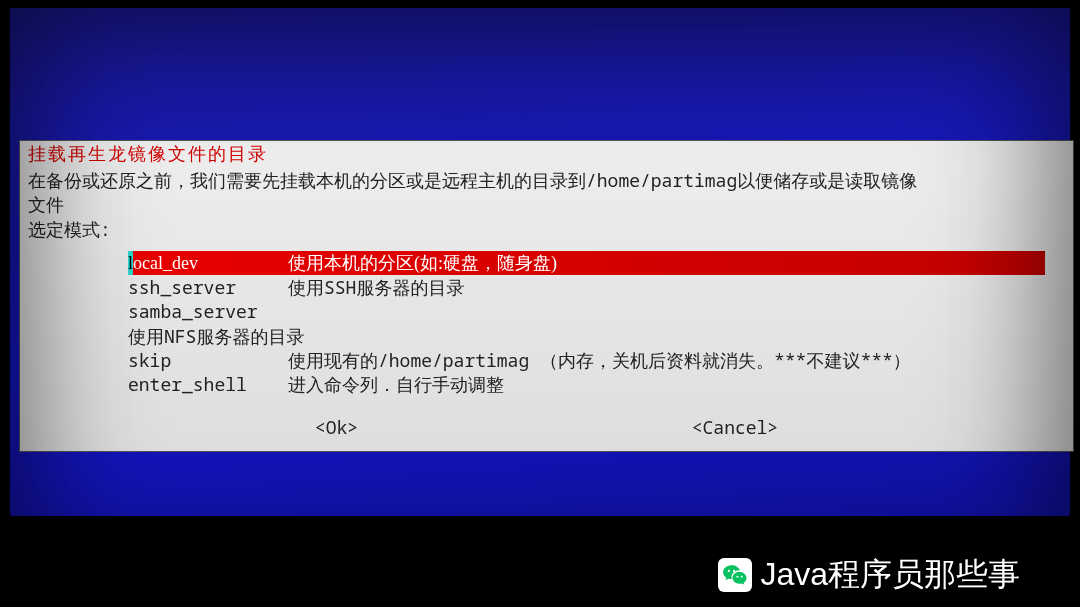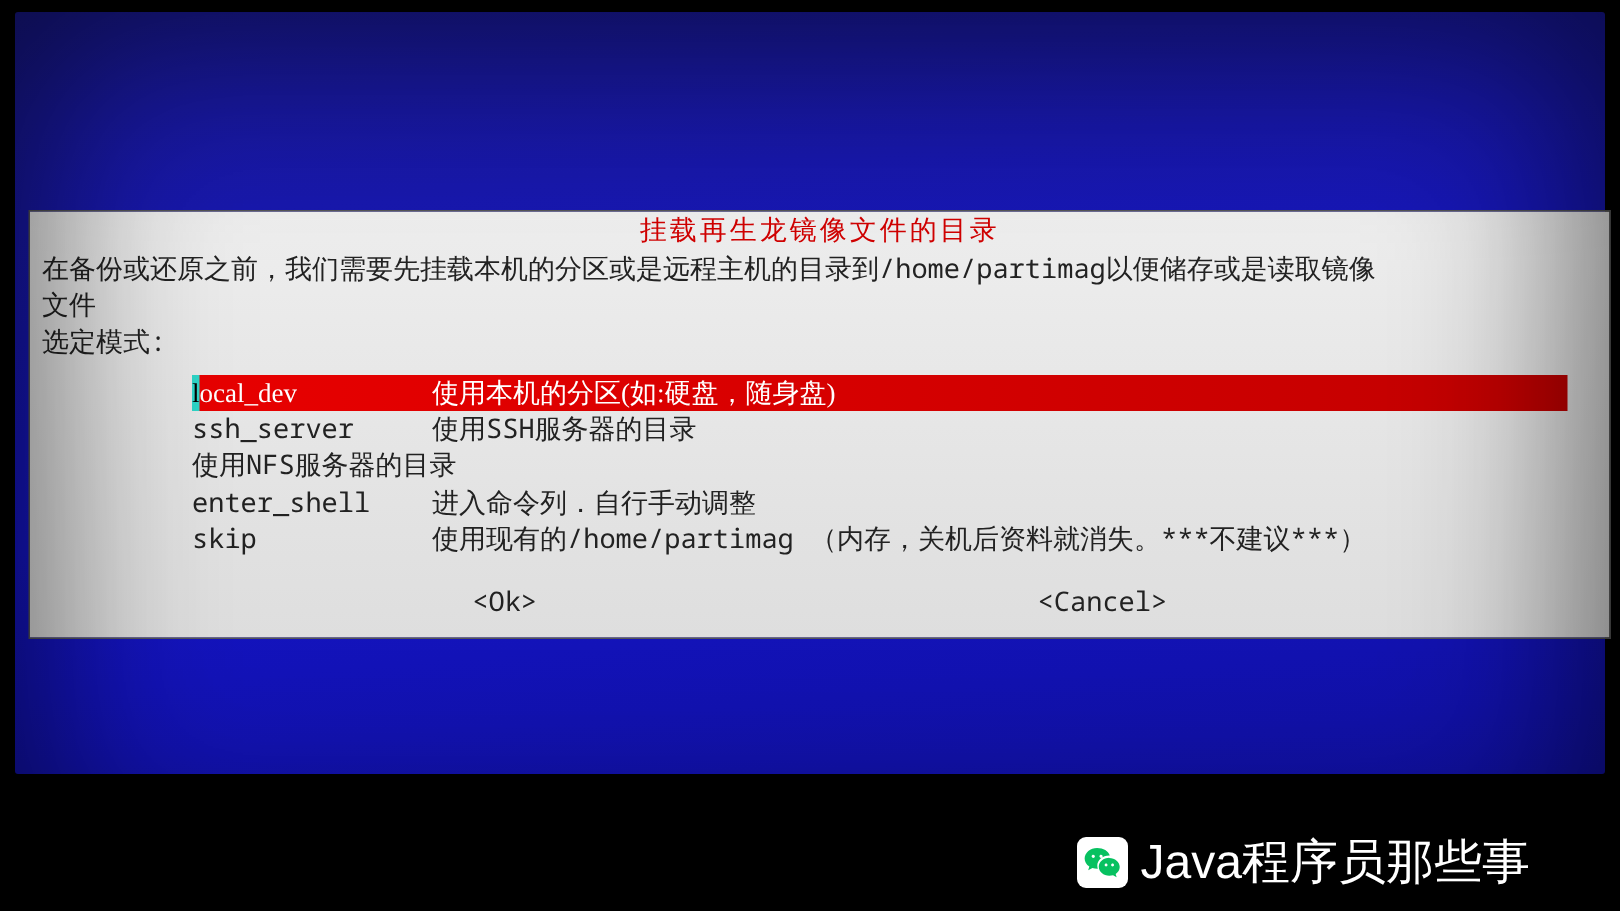--- a/index.html
+++ b/index.html
@@ -23,21 +23,21 @@
     position: absolute;
     left: 9px;
     top: 132px;
     width: 1055px;
     background: #e8e8e8;
     background: linear-gradient(180deg,#eeeeee 0%, #dedede 100%);
     border: 1px solid #555;
     padding: 2px 8px 12px 8px;
   }
   .title {
-    text-align: center;
+    text-align: left;
     color: #d00000;
     margin-top: -2px;
     margin-bottom: 2px;
     font-weight: normal;
     letter-spacing: 2px;
   }
   .desc {
     color: #222;
     line-height: 1.35;
     margin-bottom: 10px;
@@ -108,31 +108,32 @@
     <div class="menu">
       <div class="menu-row selected">
         <span class="key"><span class="first">l</span><span>ocal_dev</span></span>
         <span class="val">使用本机的分区(如:硬盘，随身盘)</span>
       </div>
       <div class="menu-row">
         <span class="key">ssh_server</span>
         <span class="val">使用SSH服务器的目录</span>
       </div>
       <div class="menu-row">
+        <span class="key">samba_server</span>
       </div>
       <div class="menu-row">
         <span class="val">使用NFS服务器的目录</span>
       </div>
       <div class="menu-row">
+        <span class="key">skip</span>
+        <span class="val">使用现有的/home/partimag （内存，关机后资料就消失。***不建议***）</span>
+      </div>
+      <div class="menu-row">
         <span class="key">enter_shell</span>
         <span class="val">进入命令列．自行手动调整</span>
-      </div>
-      <div class="menu-row">
-        <span class="key">skip</span>
-        <span class="val">使用现有的/home/partimag （内存，关机后资料就消失。***不建议***）</span>
       </div>
     </div>
 
     <div class="buttons">
       <span class="btn">&lt;Ok&gt;</span>
       <span class="btn">&lt;Cancel&gt;</span>
     </div>
   </div>
 </div>
 

